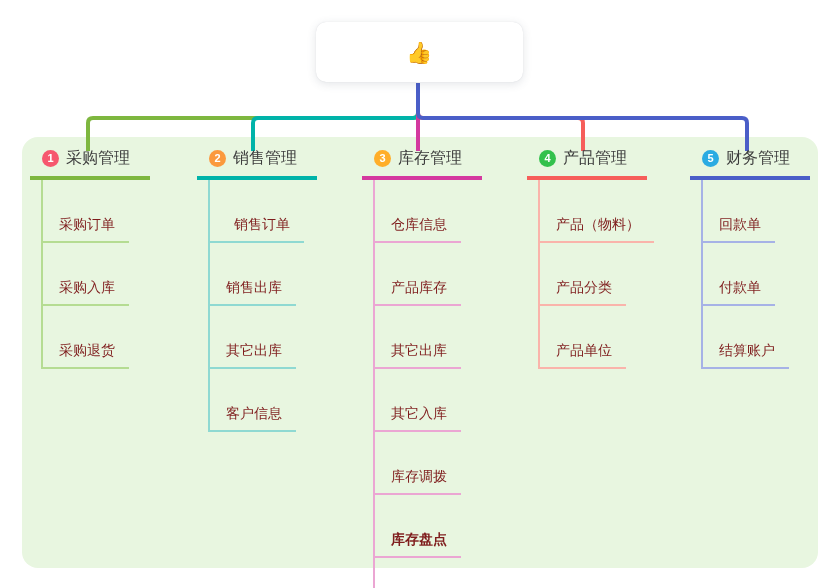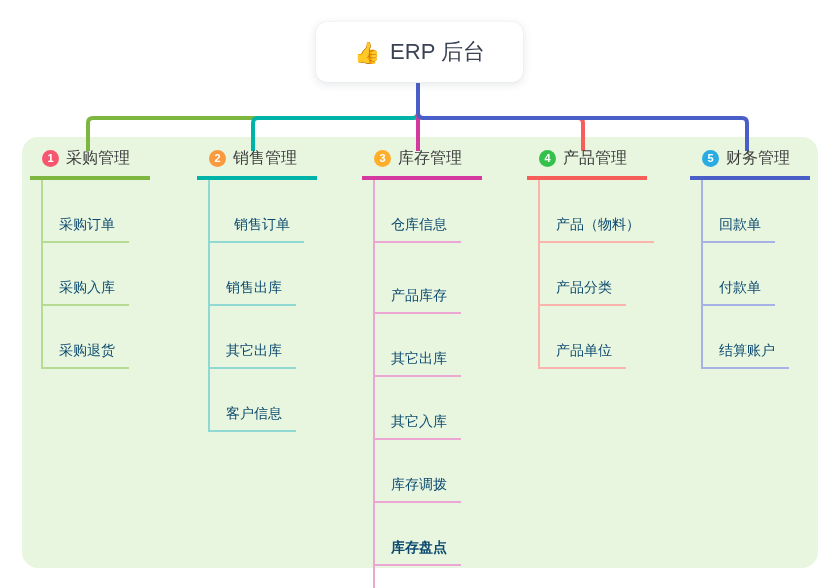--- a/index.html
+++ b/index.html
@@ -21,37 +21,36 @@
   .branch{position:absolute;top:148px;}
   .branch-header{display:inline-flex;align-items:center;gap:7px;
                  padding:0 20px 7px 12px;border-bottom:4px solid #000;
                  font-size:16px;color:#3d3d3d;white-space:nowrap;cursor:pointer;}
   .badge{width:17px;height:17px;border-radius:50%;flex:0 0 auto;
          display:inline-flex;align-items:center;justify-content:center;
          color:#ffffff;font-size:11px;font-weight:bold;line-height:1;}
   .children{list-style:none;margin:0 0 0 11px;padding:0;border-left:2px solid #ccc;}
   .children li{height:54px;display:flex;align-items:flex-end;width:fit-content;
                padding:0 14px 7px 16px;border-bottom:2px solid #ccc;
-               font-size:14px;color:#0c4a6e;white-space:nowrap;cursor:pointer;}
+               font-size:14px;color:#7f1d1d;white-space:nowrap;cursor:pointer;}
 </style>
 </head>
 <body>
 
 <div class="canvas">
   <div class="panel" id="panel" style="background: rgb(232, 246, 224);"></div>
   <svg id="connectors" viewBox="0 0 839 588" xmlns="http://www.w3.org/2000/svg">
       <path d="M 418 83 V 113 Q 418 118, 413 118 H 93 Q 88 118, 88 123 V 151" fill="none" stroke="#7eb73f" stroke-width="4"></path>
       <path d="M 418 83 V 113 Q 418 118, 413 118 H 258 Q 253 118, 253 123 V 151" fill="none" stroke="#00b3a9" stroke-width="4"></path>
       <path d="M 418 83 V 151" fill="none" stroke="#d4399f" stroke-width="4"></path>
       <path d="M 418 83 V 113 Q 418 118, 423 118 H 578 Q 583 118, 583 123 V 151" fill="none" stroke="#f65e5a" stroke-width="4"></path>
       <path d="M 418 83 V 113 Q 418 118, 423 118 H 742 Q 747 118, 747 123 V 151" fill="none" stroke="#4a5ec8" stroke-width="4"></path>
     </svg>
   <div class="root-node">
     <span class="root-icon">👍</span>
-    <span>ERP 后台</span>
   </div>
   <div id="branches">
   <div class="branch" style="left: 30px;">
     <div class="branch-header" style="border-bottom-color: rgb(126, 183, 63);">
       <span class="badge" style="background: rgb(246, 87, 110);">1</span>
       <span class="branch-label">采购管理</span>
     </div>
     <ul class="children" style="border-left-color: rgb(181, 220, 146);">
           <li style="border-bottom-color: rgb(181, 220, 146);">采购订单</li>
           <li style="border-bottom-color: rgb(181, 220, 146);">采购入库</li>
@@ -72,21 +71,21 @@
         </ul>
   </div>
 
   <div class="branch" style="left: 362px;">
     <div class="branch-header" style="border-bottom-color: rgb(212, 57, 159);">
       <span class="badge" style="background: rgb(255, 174, 41);">3</span>
       <span class="branch-label">库存管理</span>
     </div>
     <ul class="children" style="border-left-color: rgb(235, 166, 211);">
           <li style="border-bottom-color: rgb(235, 166, 211);">仓库信息</li>
-          <li style="border-bottom-color: rgb(235, 166, 211); margin-top: 8px;">产品库存</li>
+          <li style="border-bottom-color: rgb(235, 166, 211);">产品库存</li>
           <li style="border-bottom-color: rgb(235, 166, 211);">其它出库</li>
           <li style="border-bottom-color: rgb(235, 166, 211);">其它入库</li>
           <li style="border-bottom-color: rgb(235, 166, 211);">库存调拨</li>
           <li style="border-bottom-color: rgb(235, 166, 211); font-weight: bold;">库存盘点</li>
           <li style="border-bottom-color: rgb(235, 166, 211);">出库库明细</li>
         </ul>
   </div>
 
   <div class="branch" style="left: 527px;">
     <div class="branch-header" style="border-bottom-color: rgb(246, 94, 90);">

